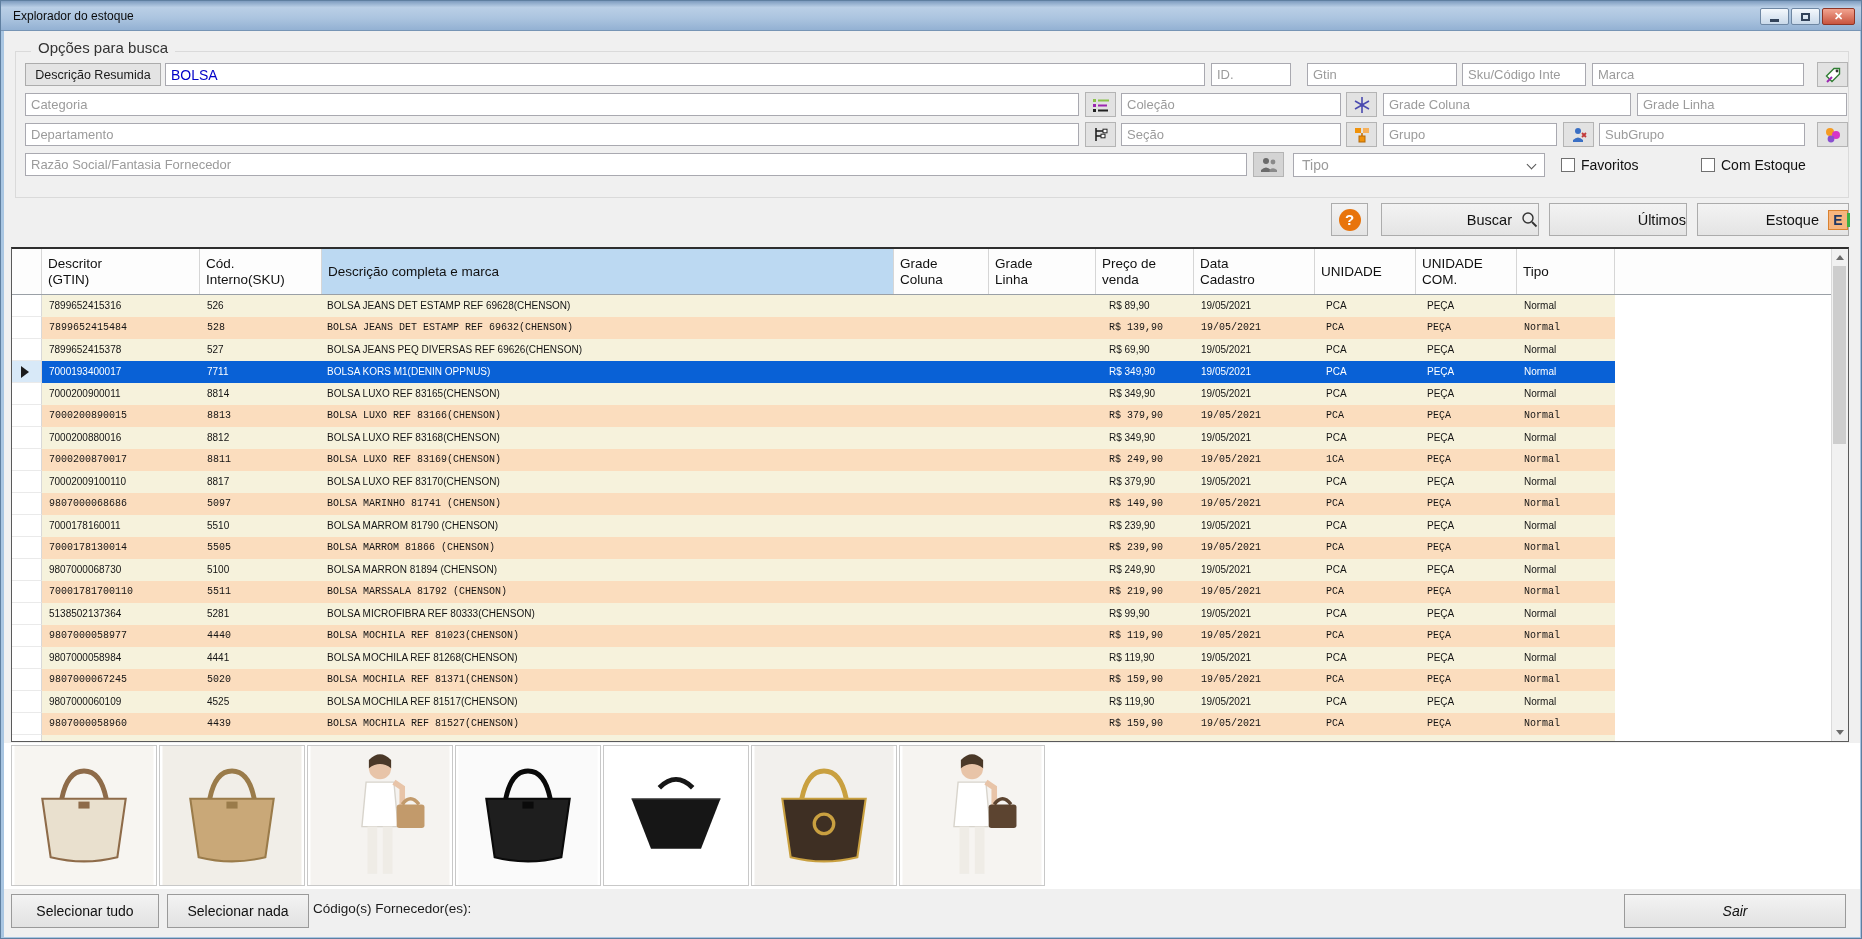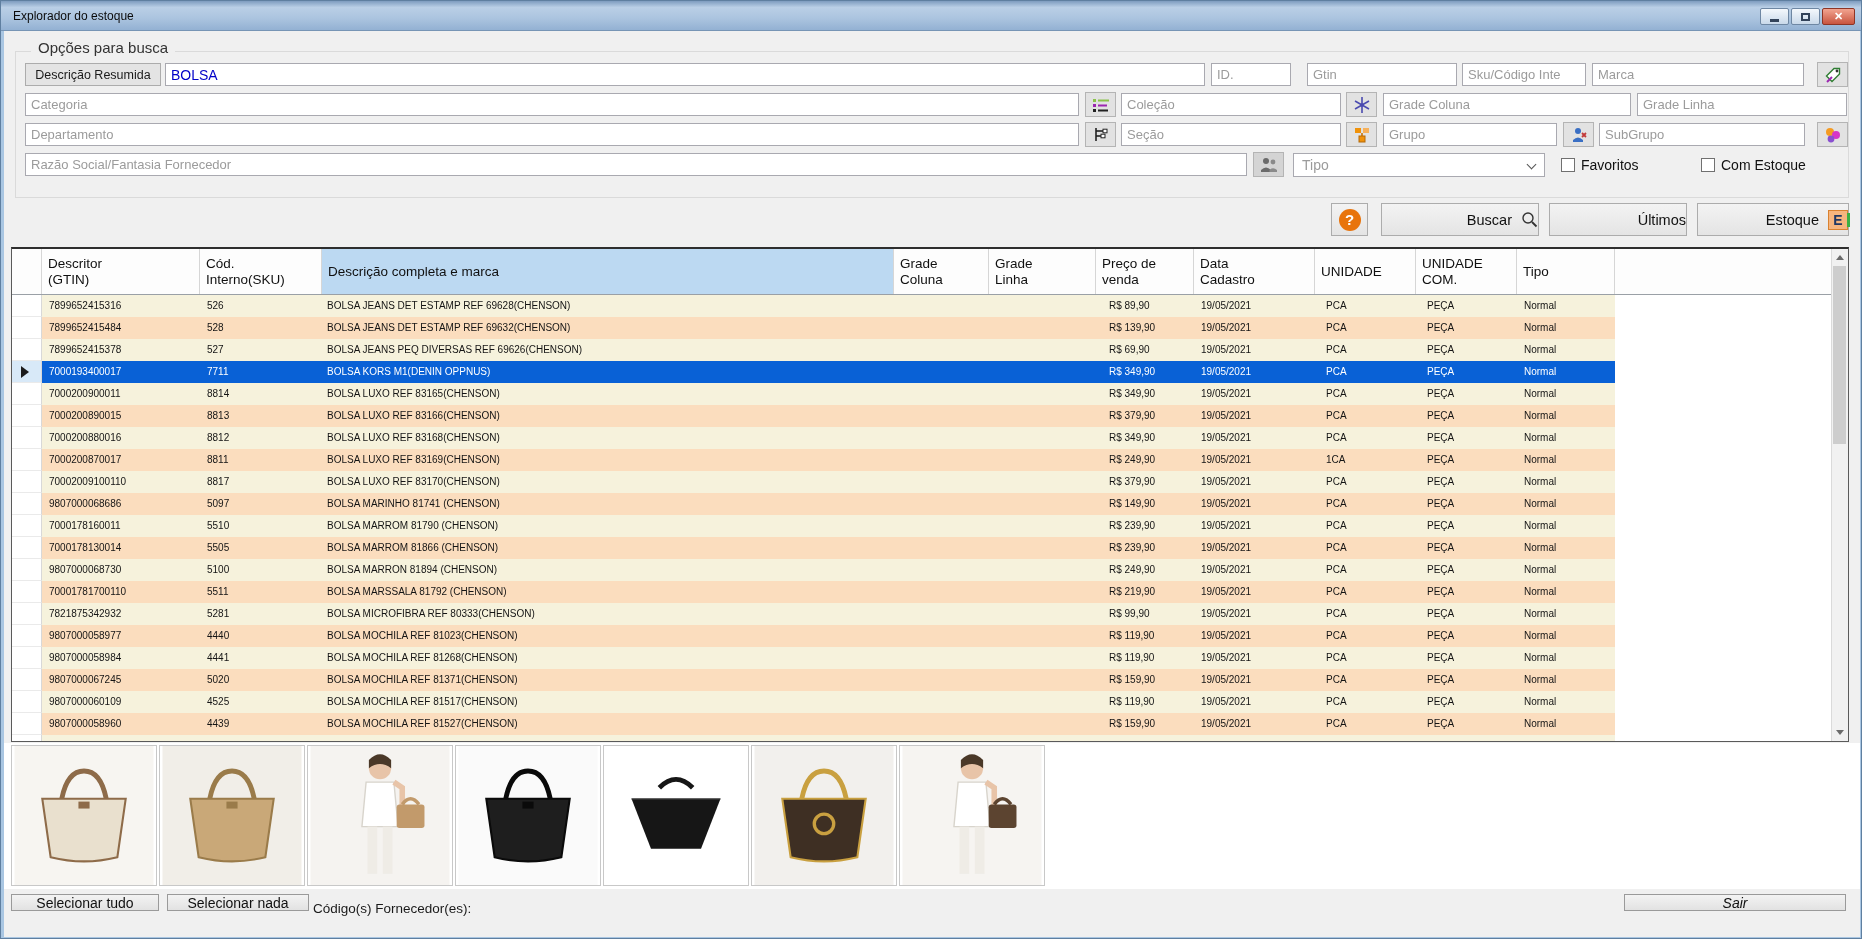--- a/index.html
+++ b/index.html
@@ -51,21 +51,21 @@
   .grid-inner{position:absolute;left:0;top:0;right:17px;bottom:0;overflow:hidden;}
   .ghead{display:flex;height:46px;background:#FDFDFD;border-bottom:1px solid #9AA0A6;}
   .hcell{display:flex;flex:none;flex-direction:column;justify-content:center;padding-left:6px;
       font-size:13.5px;line-height:16px;color:#101010;border-right:1px solid #D6D6D6;}
   .hcell.hl{background:var(--header-hl);}
   .hcell.selhead{width:30px;padding:0;}
   .hcell.fillh{flex:1;border-right:none;}
   .grows{overflow:hidden;}
   .grow{display:flex;height:22px;line-height:22px;font-size:10px;color:#141414;}
   .grow.cream{background:var(--row-cream);}
-  .grow.peach{background:var(--row-peach);}
+  .grow.peach{background:var(--row-peach);font-family:Liberation Mono, monospace;}
   .grow.sel{background:var(--accent);color:#fff;}
   .cell{flex:none;overflow:hidden;white-space:nowrap;}
   .selcell{width:30px;background:#fff;border-right:1px solid #D8D8D8;border-bottom:1px solid #EAEAEA;position:relative;}
   .grow.sel .selcell{background:#D8E9F8;}
   .marker{position:absolute;left:9px;top:5px;width:0;height:0;border-left:8px solid #1b1b1b;
       border-top:6px solid transparent;border-bottom:6px solid transparent;}
   .c-gtin,.c-sku,.c-data,.c-tipo{padding-left:7px;}
   .c-desc{padding-left:5px;}
   .c-preco{padding-left:13px;}
   .c-unidade,.c-unidade_com{padding-left:11px;}
@@ -76,21 +76,21 @@
   .sbtn.up{top:0;} .sbtn.down{bottom:0;}
   .tri-up{width:0;height:0;border-left:4px solid transparent;border-right:4px solid transparent;border-bottom:5px solid #6B6B6B;}
   .tri-down{width:0;height:0;border-left:4px solid transparent;border-right:4px solid transparent;border-top:5px solid #6B6B6B;}
   .sthumb{position:absolute;left:1px;right:2px;top:17px;height:178px;background:#CDCDCD;}
   
   .thumbstrip{position:absolute;left:3px;top:742px;width:1856px;height:146px;background:#FFFFFF;}
   .thumbs{position:absolute;left:7px;top:2px;display:flex;gap:2px;}
   .thumb{width:146px;height:141px;border:1px solid #C8C8C8;background:#fff;overflow:hidden;}
   .thumb svg{display:block;width:100%;height:100%;}
   
-  .footbtn{position:absolute;height:17px;background:linear-gradient(#F3F3F3,#E2E2E2);border:1px solid #9A9A9A;
+  .footbtn{position:absolute;height:34px;background:linear-gradient(#F3F3F3,#E2E2E2);border:1px solid #9A9A9A;
       font-size:14px;color:#111;display:flex;align-items:center;justify-content:center;}
   .fornlabel{position:absolute;left:312px;top:900px;font-size:13.5px;color:#1a1a1a;}
 </style>
 </head>
 <body>
 
 <div class="screen">
 
   <div class="titlebar">
     <span class="wtitle">Explorador do estoque</span>
@@ -464,21 +464,21 @@
             <div class="cell c-grade_linha" style="width: 107px;"></div>
             <div class="cell c-preco" style="width: 98px;">R$ 219,90</div>
             <div class="cell c-data" style="width: 121px;">19/05/2021</div>
             <div class="cell c-unidade" style="width: 101px;">PCA</div>
             <div class="cell c-unidade_com" style="width: 101px;">PEÇA</div>
             <div class="cell c-tipo" style="width: 98px;">Normal</div>
             <div class="cell fill"></div>
           </div>
           <div class="grow cream">
             <div class="cell selcell"></div>
-            <div class="cell c-gtin" style="width: 158px;">7821875342932</div>
+            <div class="cell c-gtin" style="width: 158px;">5138502137364</div>
             <div class="cell c-sku" style="width: 122px;">5281</div>
             <div class="cell c-desc" style="width: 572px;">BOLSA MICROFIBRA REF 80333(CHENSON)</div>
             <div class="cell c-grade_coluna" style="width: 95px;"></div>
             <div class="cell c-grade_linha" style="width: 107px;"></div>
             <div class="cell c-preco" style="width: 98px;">R$ 99,90</div>
             <div class="cell c-data" style="width: 121px;">19/05/2021</div>
             <div class="cell c-unidade" style="width: 101px;">PCA</div>
             <div class="cell c-unidade_com" style="width: 101px;">PEÇA</div>
             <div class="cell c-tipo" style="width: 98px;">Normal</div>
             <div class="cell fill"></div>

